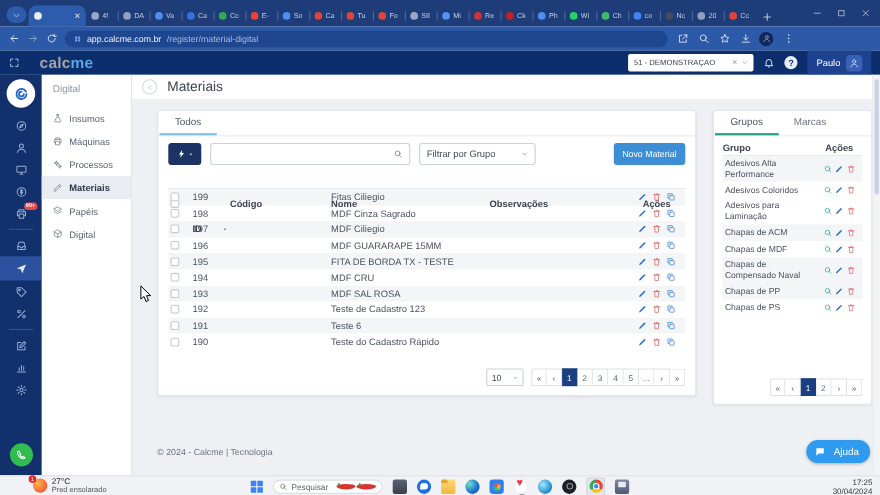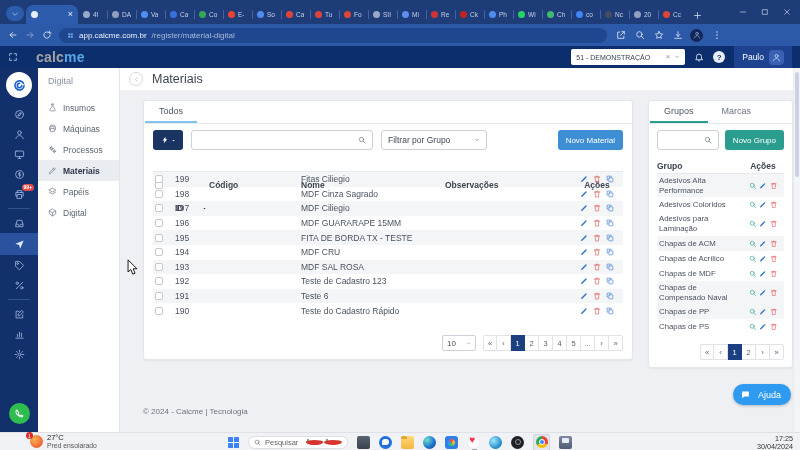--- a/index.html
+++ b/index.html
@@ -134,21 +134,21 @@
   .g-head,.g-row{display:grid;grid-template-columns:1fr 42px;align-items:center;}
   .g-head{height:16px;border-bottom:1px solid #e6e9ed;font-size:8.5px;font-weight:bold;color:#3d4450;}
   .g-row{min-height:15px;font-size:7.8px;color:#4a5260;padding:2px 0;}
   .g-row.odd{background:#f4f5f7;}
   .g-row .gname{padding-left:2px;line-height:1.25;}
   .g-acts{gap:3px;}
   .g-acts svg{width:7.5px;height:7.5px;}
   .g-head .ah{text-align:center;}
 
   .foot{position:absolute;left:143px;top:407px;font-size:8px;color:#6b7480;}
-  .helpbtn{position:absolute;right:9px;top:384px;height:21px;border-radius:11px;background:#2f9bf0;color:#fff;display:flex;align-items:center;gap:8px;padding:0 10px 0 8px;font-size:9px;box-shadow:0 1px 3px rgba(0,0,0,.25);}
+  .helpbtn{position:absolute;right:9px;top:400px;height:21px;border-radius:11px;background:#2f9bf0;color:#fff;display:flex;align-items:center;gap:8px;padding:0 10px 0 8px;font-size:9px;box-shadow:0 1px 3px rgba(0,0,0,.25);}
   .helpbtn svg{width:9px;height:9px;}
 
   .scrollbar{position:absolute;right:0;top:68px;bottom:18px;width:7px;background:#f3f4f6;border-left:1px solid #e8eaed;}
   .thumb{position:absolute;left:1px;top:4px;width:4px;height:105px;border-radius:2px;background:#c9d2e4;}
 
   
   .taskbar{position:absolute;left:0;right:0;bottom:0;height:18px;background:#f1f2f5;border-top:1px solid #dfe1e6;}
   .weather{position:absolute;left:30px;top:1px;display:flex;align-items:center;gap:4px;}
   .wicon{width:13px;height:13px;border-radius:50%;background:radial-gradient(circle at 35% 35%,#ffb34d,#e8432d);position:relative;}
   .wbadge{position:absolute;top:-3px;left:-4px;background:#d92b2b;color:#fff;border-radius:50%;width:7px;height:7px;font-size:5px;display:flex;align-items:center;justify-content:center;}
@@ -872,30 +872,20 @@
           <span class="pg">»</span>
         </div>
     </div>
   </div>
 
   <div class="card groups-card">
     <div class="cardtabs">
       <div class="ctab on-teal">Grupos</div>
       <div class="ctab">Marcas</div>
     </div>
-    <div class="gtoolbar">
-      <div class="searchbox sb-grp">
-        <input value="" style="">
-        <svg class="ic" viewBox="0 0 24 24">
-            <circle cx="10.5" cy="10.5" r="6.5"></circle>
-            <path d="M15.5 15.5L21 21"></path>
-          </svg>
-      </div>
-      <div class="pribtn btn-teal">Novo Grupo</div>
-    </div>
     <div class="gtable">
       <div class="g-head">
         <span class="gname">Grupo</span>
         <span class="ah">Ações</span>
       </div>
       <div id="grows-holder">
           <div class="g-row odd">
             <span class="gname">Adesivos Alta Performance</span>
             <span class="acts g-acts">
               <span class="a-view">
@@ -953,41 +943,20 @@
               </span>
               <span class="a-del">
                 <svg viewBox="0 0 24 24" class="ic">
                   <path d="M4 6h16M10 6V3.5h4V6M6.5 6l1 15h9l1-15"></path>
                 </svg>
               </span>
             </span>
           </div>
           <div class="g-row odd">
             <span class="gname">Chapas de ACM</span>
-            <span class="acts g-acts">
-              <span class="a-view">
-                <svg viewBox="0 0 24 24" class="ic">
-                  <circle cx="10.5" cy="10.5" r="6.5"></circle>
-                  <path d="M15.5 15.5L21 21"></path>
-                </svg>
-              </span>
-              <span class="a-edit">
-                <svg viewBox="0 0 24 24" class="ic">
-                  <path d="M3 21l1-4L16.5 4.5a2.1 2.1 0 0 1 3 3L7 20z" fill="currentColor" stroke="none"></path>
-                </svg>
-              </span>
-              <span class="a-del">
-                <svg viewBox="0 0 24 24" class="ic">
-                  <path d="M4 6h16M10 6V3.5h4V6M6.5 6l1 15h9l1-15"></path>
-                </svg>
-              </span>
-            </span>
-          </div>
-          <div class="g-row">
-            <span class="gname">Chapas de Acrílico</span>
             <span class="acts g-acts">
               <span class="a-view">
                 <svg viewBox="0 0 24 24" class="ic">
                   <circle cx="10.5" cy="10.5" r="6.5"></circle>
                   <path d="M15.5 15.5L21 21"></path>
                 </svg>
               </span>
               <span class="a-edit">
                 <svg viewBox="0 0 24 24" class="ic">
                   <path d="M3 21l1-4L16.5 4.5a2.1 2.1 0 0 1 3 3L7 20z" fill="currentColor" stroke="none"></path>

